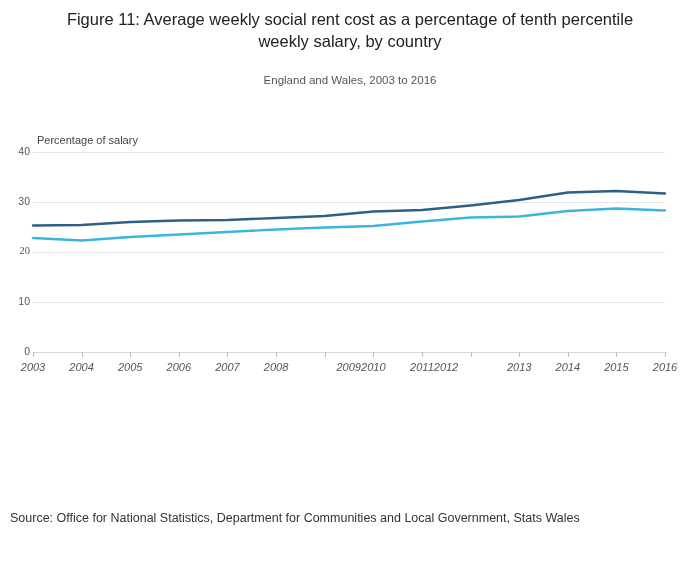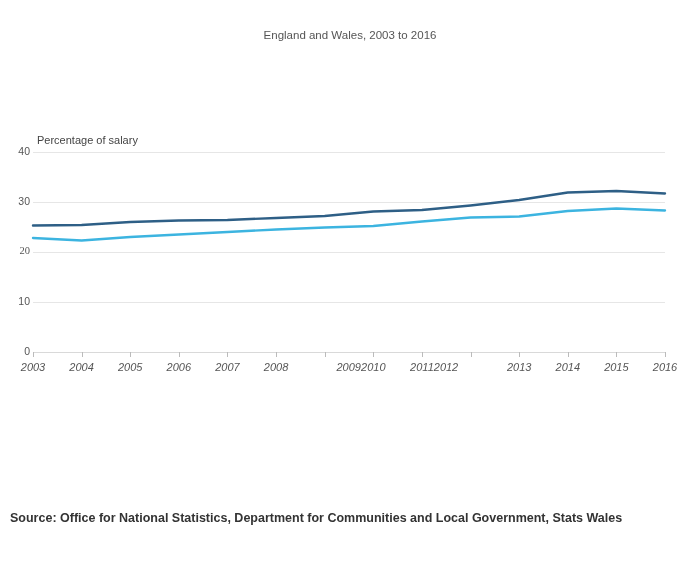--- a/index.html
+++ b/index.html
@@ -118,31 +118,32 @@
     width: 54px;
     height: 3px;
     border-radius: 1px;
   }
   .source {
     position: absolute;
     left: 10px;
     top: 508px;
     width: 680px;
     font-size: 12.5px;
-    font-weight: bold;
+    font-weight: normal;
     color: #333333;
     line-height: 1.75;
   }
 </style>
 </head>
 <body>
 
 <div class="figure">
 
   <div class="title-block">
+    <div class="fig-title">Figure 11: Average weekly social rent cost as a percentage of tenth percentile weekly salary, by country</div>
     <div class="fig-subtitle">England and Wales, 2003 to 2016</div>
   </div>
 
   <div class="plot-wrap">
     <div class="axis-label">Percentage of salary</div>
     <div class="chart-area" id="chart-area">
         <div class="gridline axis-zero" style="top: 200px;"></div>
         <div class="ytick" style="top: 200px;">0</div>
         <div class="gridline" style="top: 150px;"></div>
         <div class="ytick" style="top: 150px;">10</div>

